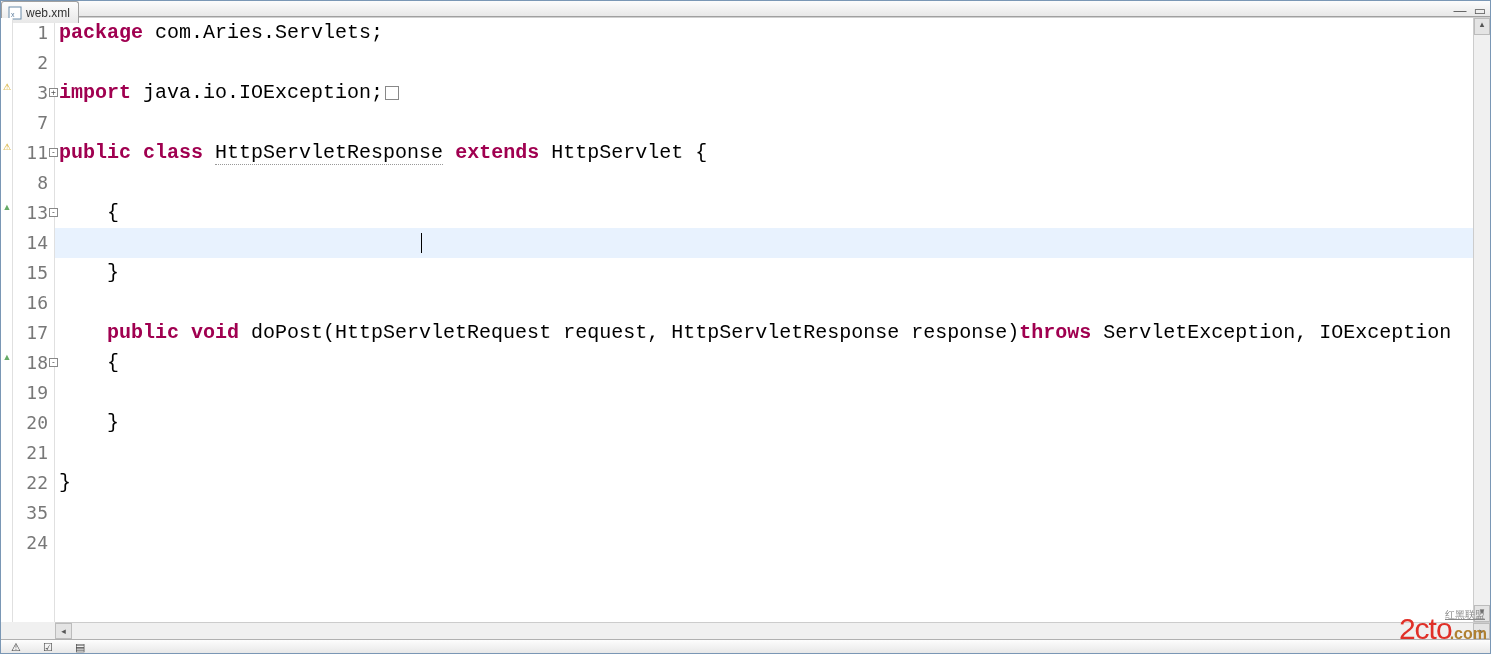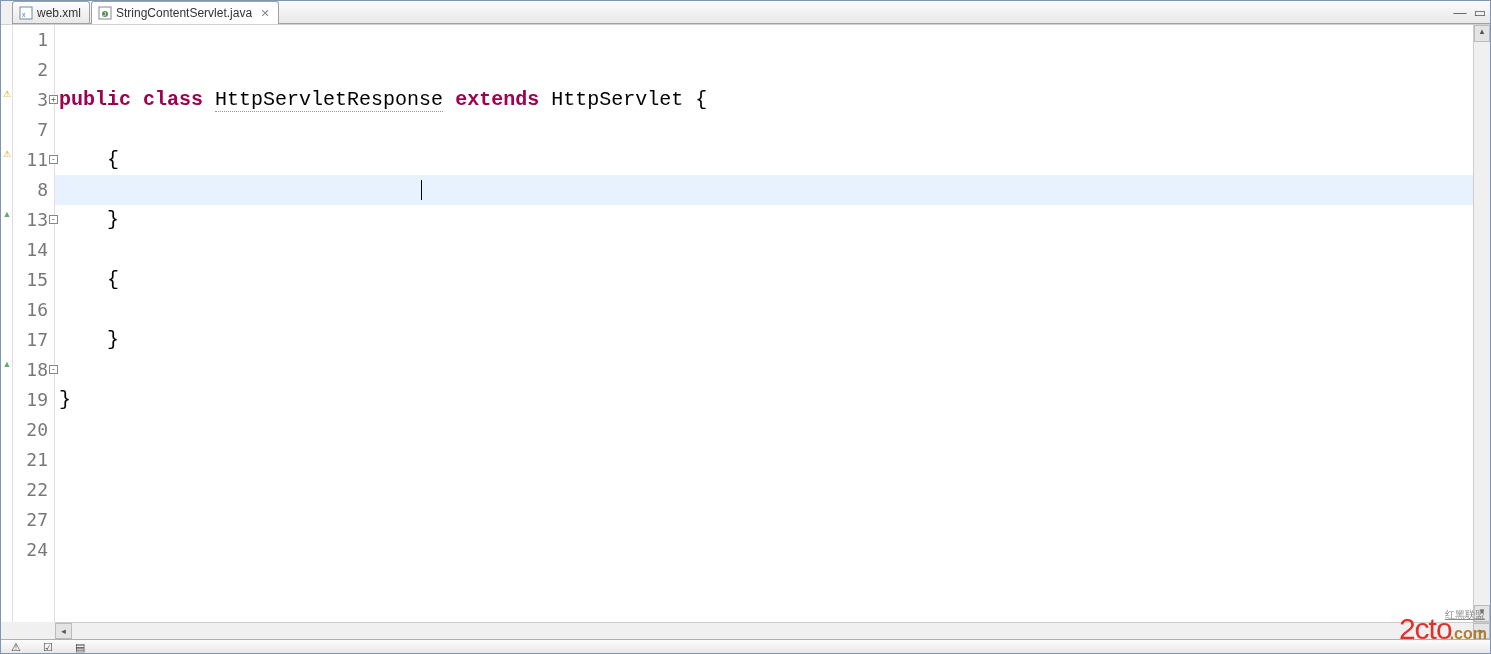--- a/index.html
+++ b/index.html
@@ -1,20 +1,20 @@
 <!DOCTYPE html>
 <html><head>
 <meta charset="utf-8">
 <style>
 * { margin:0; padding:0; box-sizing:border-box; }
 html,body { width:1491px; height:654px; font-family:"Segoe UI",Tahoma,sans-serif; background:#fff; overflow:hidden; }
 .workbench { display:flex; flex-direction:column; height:654px; border:1px solid #7a97b5; background:#f0f0f0; }
 
 
-.tabbar { height:23px; background:linear-gradient(#fcfcfc,#e8e8e8); display:flex; align-items:center; border-bottom:1px solid #a0a0a0; position:relative;margin-left:11px; }
+.tabbar { height:16px; background:linear-gradient(#fcfcfc,#e8e8e8); display:flex; align-items:flex-start; border-bottom:1px solid #a0a0a0; position:relative; }
 .tab { height:22px; display:flex; align-items:center; gap:4px; padding:0 8px 0 6px; font-size:12px; color:#333; border:1px solid #a0a0a0; border-bottom:none; background:linear-gradient(#fdfdfd,#e8e8e8); margin-right:1px; border-top-left-radius:3px; border-top-right-radius:3px; cursor:pointer; }
 .tab.active { background:#fff; height:23px; position:relative; z-index:2; }
 .tab-icon { width:14px; height:14px; display:inline-flex; align-items:center; justify-content:center; }
 .close-x { width:10px; height:10px; margin-left:4px; color:#888; font-size:11px; line-height:10px; text-align:center; }
 .tabspacer { flex:1; }
 .tbctrl { width:18px; height:18px; margin:0 1px; display:flex; align-items:center; justify-content:center; color:#555; font-size:13px; cursor:pointer; }
 
 
 .editor-wrap { flex:1; display:flex; background:#fff; border-top:1px solid #d0d0d0; overflow:hidden; }
 .markcol { width:12px; background:#fff; border-right:1px solid #e0e0e0; position:relative; }
@@ -57,31 +57,20 @@
   <div class="tabbar">
     <div class="tab">
       <span class="tab-icon">
         <svg width="14" height="14">
             <rect x="1" y="1" width="12" height="12" fill="#fff" stroke="#6a8caa"></rect>
             <text x="3" y="11" font-size="7" fill="#5a7a9a">x</text>
           </svg>
       </span>
       <span>web.xml</span>
     </div>
-    <div class="tab active">
-      <span class="tab-icon">
-        <svg width="14" height="14">
-            <rect x="1" y="1" width="12" height="12" fill="#fff" stroke="#889"></rect>
-            <circle cx="7" cy="8" r="3" fill="#5a8a5a"></circle>
-            <text x="5" y="10" font-size="6" fill="#fff">J</text>
-          </svg>
-      </span>
-      <span>StringContentServlet.java</span>
-      <span class="close-x">✕</span>
-    </div>
     <div class="tabspacer"></div>
     <div class="tbctrl">—</div>
     <div class="tbctrl">▭</div>
   </div>
 
   <div class="editor-wrap">
 
     <div class="markcol">
       <div class="mark" style="top:64px;color:#c90">⚠</div>
       <div class="mark" style="top:124px;color:#c90">⚠</div>
@@ -99,33 +88,36 @@
       <div class="gline"><span>13</span><span class="fold">-</span></div>
       <div class="gline"><span>14</span></div>
       <div class="gline"><span>15</span></div>
       <div class="gline"><span>16</span></div>
       <div class="gline"><span>17</span></div>
       <div class="gline"><span>18</span><span class="fold">-</span></div>
       <div class="gline"><span>19</span></div>
       <div class="gline"><span>20</span></div>
       <div class="gline"><span>21</span></div>
       <div class="gline"><span>22</span></div>
-      <div class="gline"><span>27</span></div>
+      <div class="gline"><span>35</span></div>
       <div class="gline"><span>24</span></div>
     </div>
 
     <div class="code">
+      <div class="cline"><span class="kw2">package</span><span> com.Aries.Servlets;</span></div>
       <div class="cline"></div>
+      <div class="cline"><span class="kw2">import</span><span> java.io.IOException;</span><span class="collapsed-marker"></span></div>
       <div class="cline"></div>
       <div class="cline"><span class="kw2">public</span> <span class="kw2">class</span> <span class="dotted">HttpServletResponse</span> <span class="kw2">extends</span> <span>HttpServlet</span><span> {</span></div>
       <div class="cline"></div>
       <div class="cline">    {</div>
       <div class="cline hl">                              <span class="caret"></span></div>
       <div class="cline">    }</div>
       <div class="cline"></div>
+      <div class="cline"><span>    </span><span class="kw2">public</span> <span class="kw2">void</span> <span>doPost(HttpServletRequest request, HttpServletResponse response)</span><span class="kw2">throws</span><span> ServletException, IOException</span></div>
       <div class="cline">    {</div>
       <div class="cline"></div>
       <div class="cline">    }</div>
       <div class="cline"></div>
       <div class="cline">}</div>
       <div class="cline"></div>
     </div>
 
     <div class="vscroll">
       <div class="btn">▴</div>

